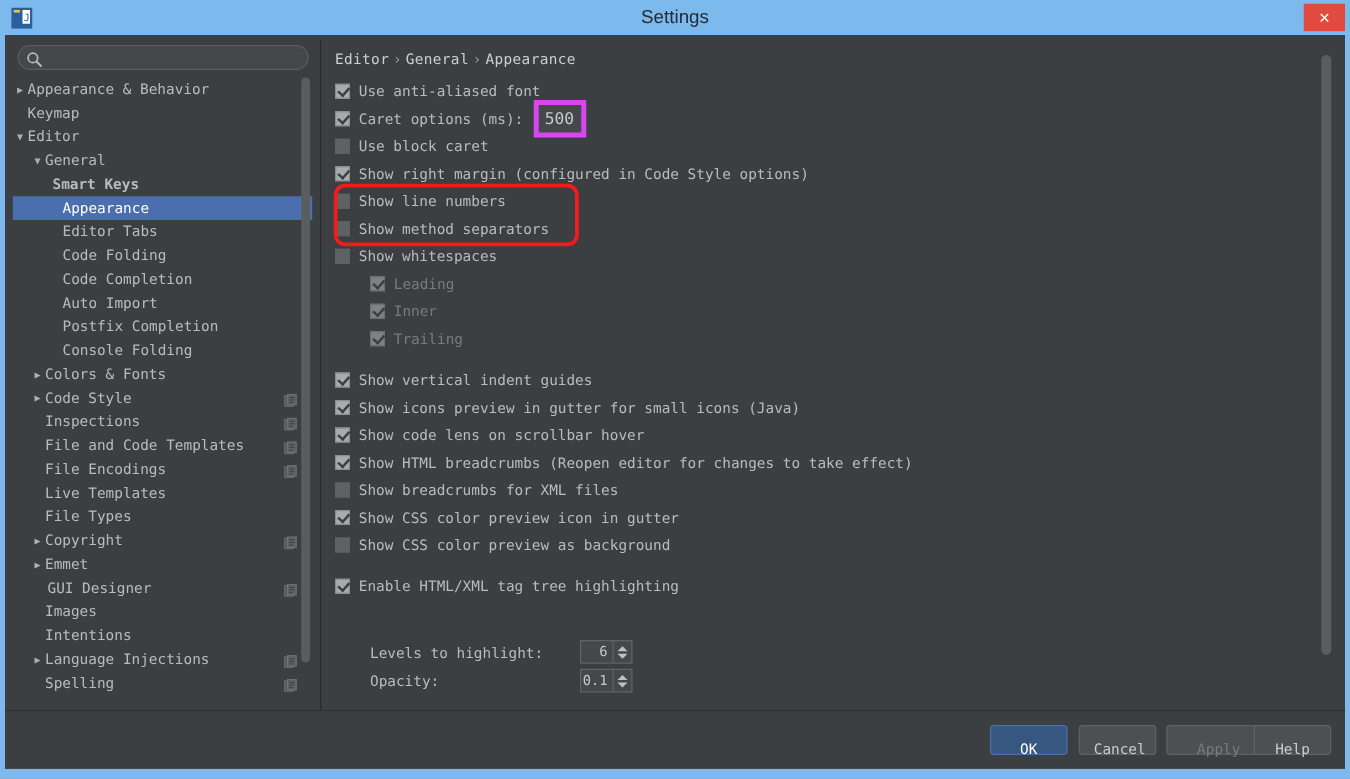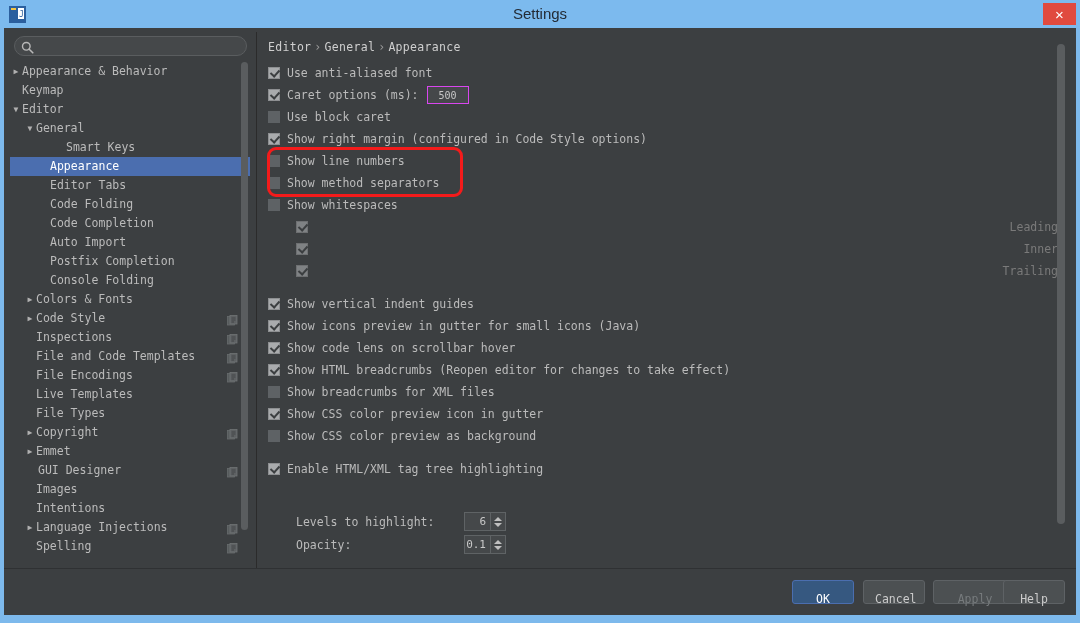--- a/index.html
+++ b/index.html
@@ -196,21 +196,21 @@
     position: relative;
     height: 22px;
     display: flex;
     align-items: center;
     font-family: "DejaVu Sans Mono", monospace;
     font-size: 11.5px;
     color: #bbbbbb;
     white-space: nowrap;
   }
   .opt-row.indent2 { padding-left: 28px; }
-  .opt-row.disabled { color: #7a7a7a; justify-content: space-between; }
+  .opt-row.disabled { color: #7a7a7a; }
   .opt-row.gap { margin-top: 11px; }
 
   .cb {
     width: 12px; height: 12px;
     box-sizing: border-box;
     background: #a9abad;
     border: 1px solid #8d8f91;
     margin-right: 7px;
     flex: 0 0 auto;
     position: relative;
@@ -222,27 +222,27 @@
     content: "";
     position: absolute;
     left: 3px; top: 0px;
     width: 4px; height: 7px;
     border: solid #3c3f41;
     border-width: 0 2px 2px 0;
     transform: rotate(42deg);
   }
 
   .txt-field {
-    width: 42px; height: 18px;
+    width: 42px; height: 30px;
     background: #45484a;
-    border: 1px solid #d946ef;
+    border: 4px solid #d946ef;
     box-sizing: border-box;
     color: #c8c8c8;
     font-family: "DejaVu Sans Mono", monospace;
-    font-size: 10px;
+    font-size: 13px;
     text-align: center;
     line-height: 16px;
     margin-left: 8px;
     outline: none;
   }
 
   .spinner {
     display: inline-flex;
     align-items: stretch;
     width: 42px; height: 19px;
@@ -373,21 +373,21 @@
           </div>
           <div class="tree-row">
             <span class="arrow" style="left: 0px;">▼</span>
             <span class="label" style="left: 12px;">Editor</span>
           </div>
           <div class="tree-row">
             <span class="arrow" style="left: 14px;">▼</span>
             <span class="label" style="left: 26px;">General</span>
           </div>
           <div class="tree-row">
-            <span class="label" style="left: 56px;">Smart Keys</span>
+            <span class="label" style="left: 32px; font-weight: bold;">Smart Keys</span>
           </div>
           <div class="tree-row selected">
             <span class="label" style="left: 40px;">Appearance</span>
           </div>
           <div class="tree-row">
             <span class="label" style="left: 40px;">Editor Tabs</span>
           </div>
           <div class="tree-row">
             <span class="label" style="left: 40px;">Code Folding</span>
           </div>

